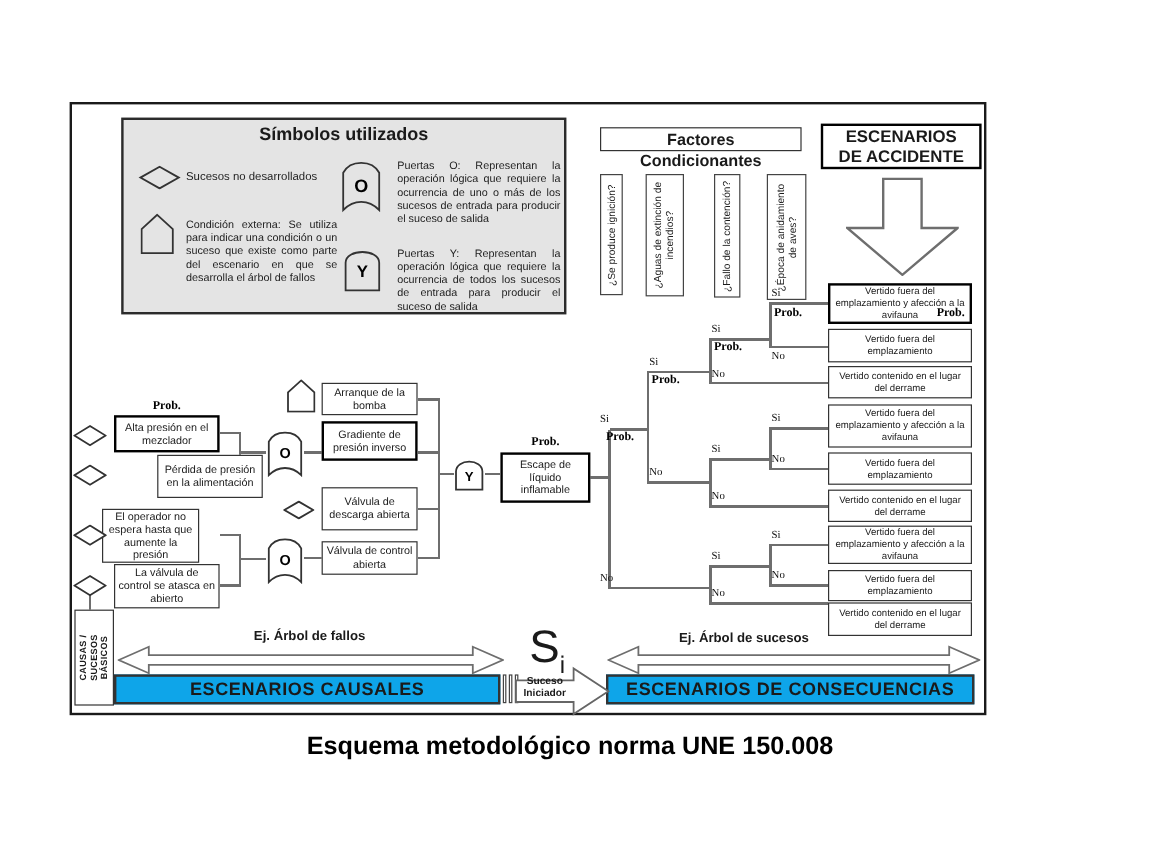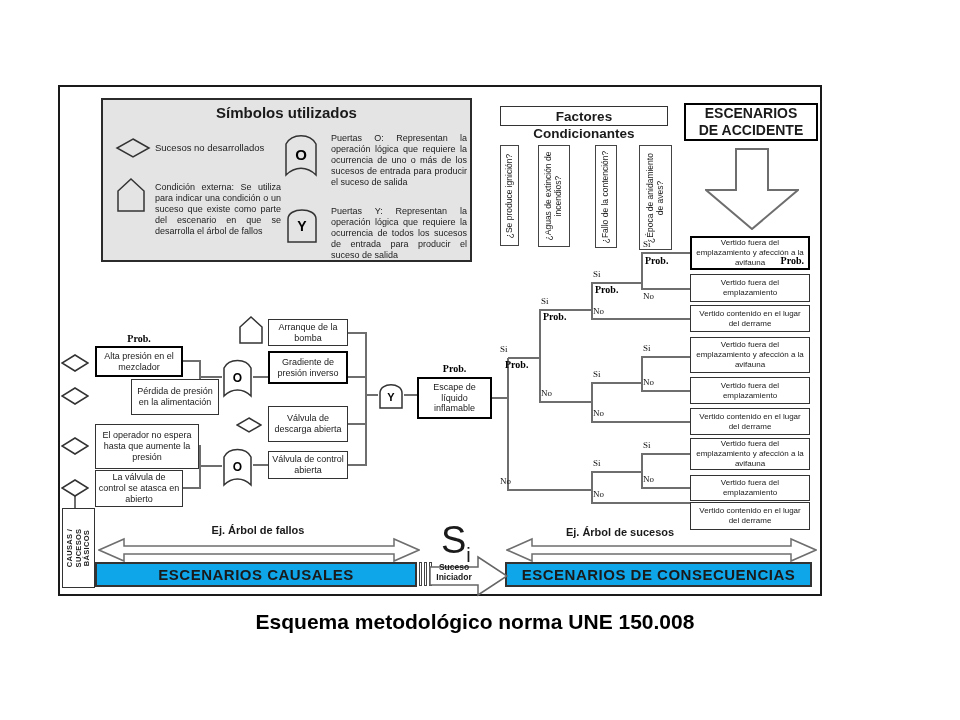--- a/index.html
+++ b/index.html
@@ -138,21 +138,21 @@
   </div>
 
   <div class="abs hdrbox" style="left:684px;top:103px;width:134px;height:38px;padding:0 8px;">ESCENARIOS DE ACCIDENTE</div>
   <svg class="abs" style="left:705px;top:148px;" width="94" height="82">
     <polygon points="31,1 63,1 63,42 93,42 47,81 1,42 31,42" fill="#fff" stroke="#6e6e6e" stroke-width="2"></polygon>
   </svg>
 
   <div class="abs prob probc" style="left:98px;top:333px;width:82px;">Prob.</div>
   <div class="abs fbox em" style="left:95px;top:346px;width:88px;height:31px;">Alta presión en el mezclador</div>
   <div class="abs fbox" style="left:95px;top:379px;width:88px;height:36px;margin-left:36px;">Pérdida de presión en la alimentación</div>
-  <div class="abs fbox" style="left:95px;top:424px;width:104px;height:45px;">El operador no espera hasta que aumente la presión</div>
+  <div class="abs fbox" style="left:85px;top:424px;width:81px;height:45px;">El operador no espera hasta que aumente la presión</div>
   <div class="abs fbox" style="left:95px;top:470px;width:88px;height:37px;">La válvula de control se atasca en abierto</div>
 
   <svg class="abs" style="left:61px;top:354px;" width="28" height="18">
       <polygon points="14,1 27,9 14,17 1,9" fill="#fff" stroke="#333" stroke-width="1.5"></polygon>
     </svg>
   <svg class="abs" style="left:61px;top:387px;" width="28" height="18">
       <polygon points="14,1 27,9 14,17 1,9" fill="#fff" stroke="#333" stroke-width="1.5"></polygon>
     </svg>
   <svg class="abs" style="left:61px;top:437px;" width="28" height="18">
       <polygon points="14,1 27,9 14,17 1,9" fill="#fff" stroke="#333" stroke-width="1.5"></polygon>

